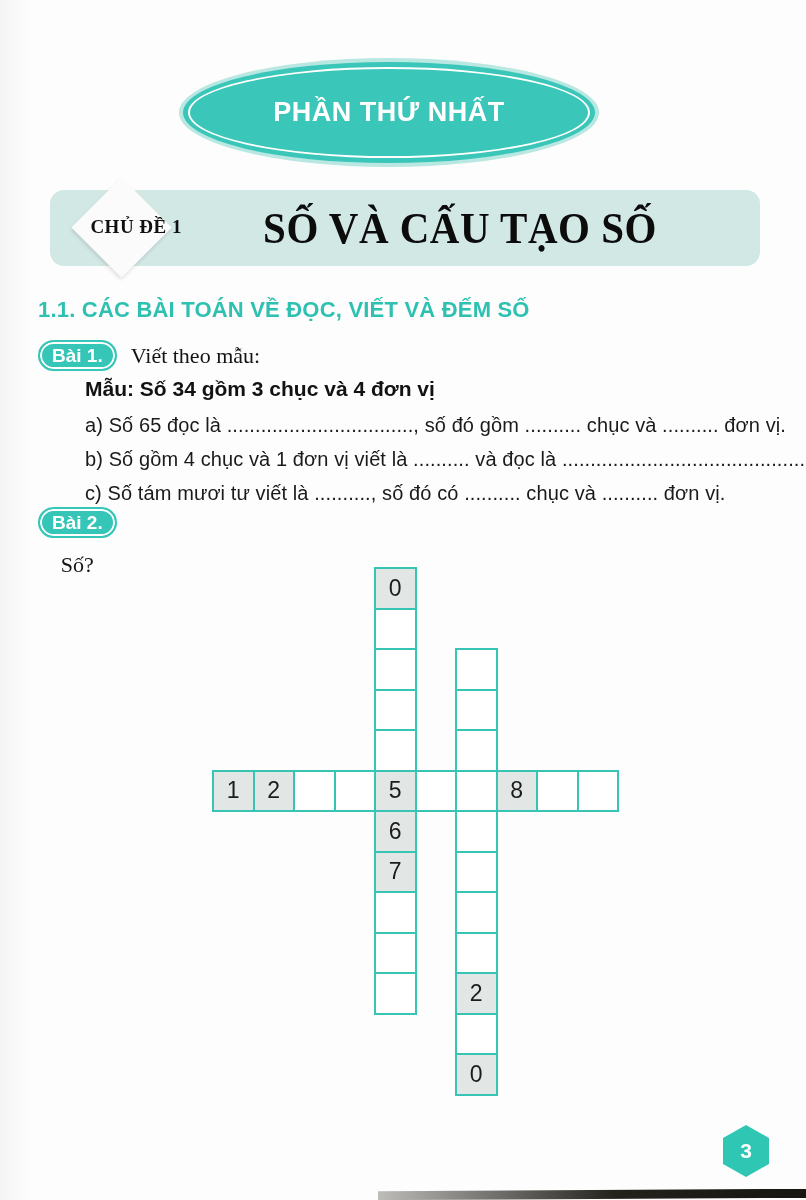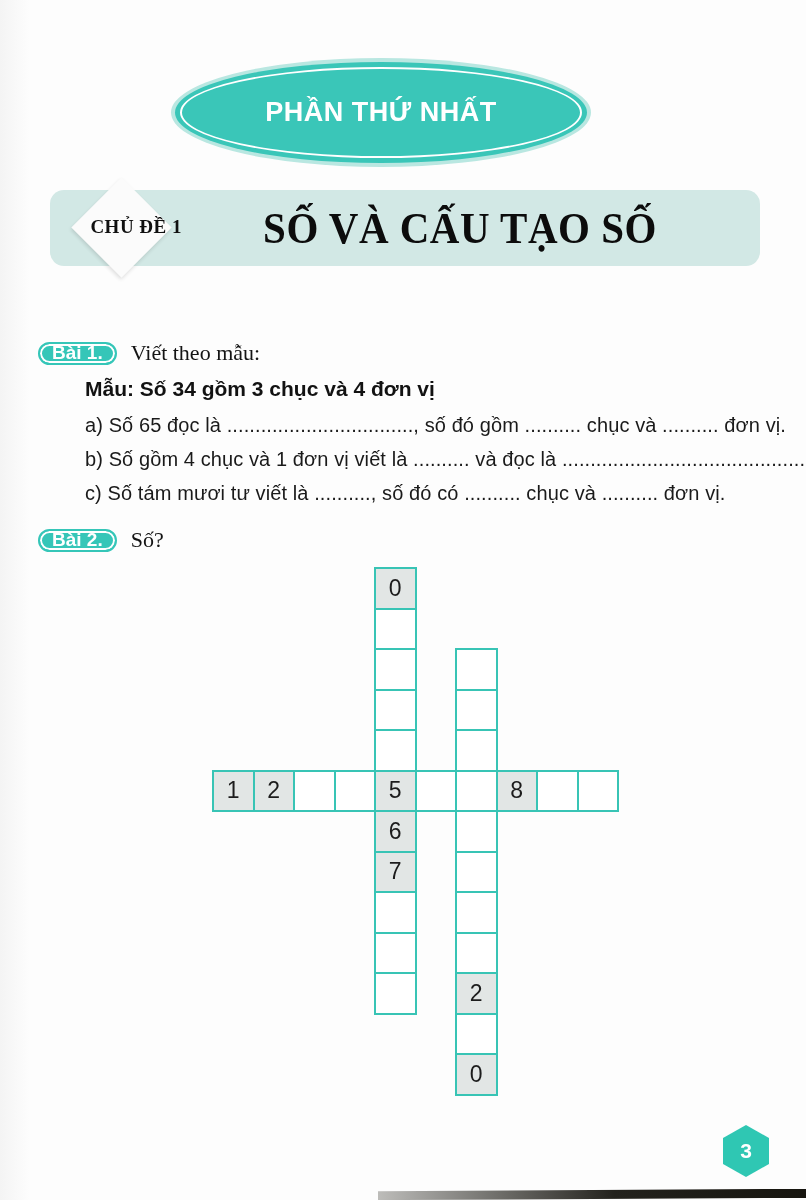--- a/index.html
+++ b/index.html
@@ -4,21 +4,21 @@
 <style>
   html,body { margin:0; padding:0; background:#ffffff; }
   .page {
     position:relative; width:806px; height:1200px; overflow:hidden;
     background:linear-gradient(90deg,#f4f4f4 0px,#fdfdfd 30px,#fdfdfd 100%);
     font-family:"Liberation Sans", sans-serif; color:#161616;
   }
 
   
   .oval {
-    position:absolute; left:175px; top:62px; width:412px; height:101px;
+    position:absolute; left:183px; top:62px; width:412px; height:101px;
     background:#3ac6b8; border-radius:50%;
     box-shadow:0 0 0 4px #b9e7e1;
     display:flex; flex-direction:column; align-items:center; justify-content:center;
   }
   .oval::before {
     content:""; position:absolute; inset:5px; border:2.5px solid #ffffff; border-radius:50%;
     pointer-events:none;
   }
   .oval .l1, .oval .l2 {
     color:#ffffff; font-weight:bold; font-size:27px; line-height:33px; letter-spacing:0.5px;
@@ -49,21 +49,21 @@
 
   
   .section-heading {
     position:absolute; left:38px; top:297px; font-size:22px; font-weight:bold;
     color:#2ec0b1; white-space:nowrap; letter-spacing:0.2px;
   }
 
   
   .ex-row { position:absolute; left:38px; display:flex; align-items:center; gap:14px; }
   .pill {
-    height:23px; min-width:78px; padding:0 12px; border-radius:17px;
+    height:31px; min-width:78px; padding:0 12px; border-radius:17px;
     background:#35c6b8; border:2px solid #35c6b8;
     box-shadow:inset 0 0 0 2px #ffffff;
     display:flex; align-items:center; justify-content:center;
     color:#ffffff; font-weight:bold; font-size:19px; white-space:nowrap;
     box-sizing:border-box;
   }
   .ex-prompt { font-size:22px; color:#141414; white-space:nowrap;font-family:Liberation Serif, serif; }
 
   .example-line {
     position:absolute; left:85px; top:377px; font-size:21px; font-weight:bold;
@@ -108,31 +108,32 @@
 
   <div class="oval">
     <div class="l1">PHẦN THỨ NHẤT</div>
   </div>
 
   <div class="banner"></div>
   <div class="diamond"></div>
   <div class="diamond-label">CHỦ ĐỀ 1</div>
   <div class="banner-title">SỐ VÀ CẤU TẠO SỐ</div>
 
+  <div class="section-heading">1.1. CÁC BÀI TOÁN VỀ ĐỌC, VIẾT VÀ ĐẾM SỐ</div>
 
   <div class="ex-row" style="top:340px;">
     <div class="pill">Bài 1.</div>
     <div class="ex-prompt">Viết theo mẫu:</div>
   </div>
   <div class="example-line">Mẫu: Số 34 gồm 3 chục và 4 đơn vị</div>
   <div class="item-line" style="top:414px;">a) Số 65 đọc là ................................., số đó gồm .......... chục và .......... đơn vị.</div>
   <div class="item-line" style="top:448px;">b) Số gồm 4 chục và 1 đơn vị viết là .......... và đọc là ...............................................</div>
   <div class="item-line" style="top:482px;">c) Số tám mươi tư viết là .........., số đó có .......... chục và .......... đơn vị.</div>
 
-  <div class="ex-row" style="top:527px;">
+  <div class="ex-row" style="top:507px;flex-direction:column;">
     <div class="pill">Bài 2.</div>
     <div class="ex-prompt">Số?</div>
   </div>
 
   <div class="cw-grid" style="left: 212px; top: 567px;">
       <div class="cw-cell filled" style="left: 0px; top: 202.5px; height: 42.5px; width: 42.5px;">1</div>
       <div class="cw-cell filled" style="left: 40.5px; top: 202.5px; height: 42.5px; width: 42.5px;">2</div>
       <div class="cw-cell" style="left: 81px; top: 202.5px; height: 42.5px; width: 42.5px;"></div>
       <div class="cw-cell" style="left: 121.5px; top: 202.5px; height: 42.5px; width: 42.5px;"></div>
       <div class="cw-cell filled" style="left: 162px; top: 202.5px; height: 42.5px; width: 42.5px;">5</div>

